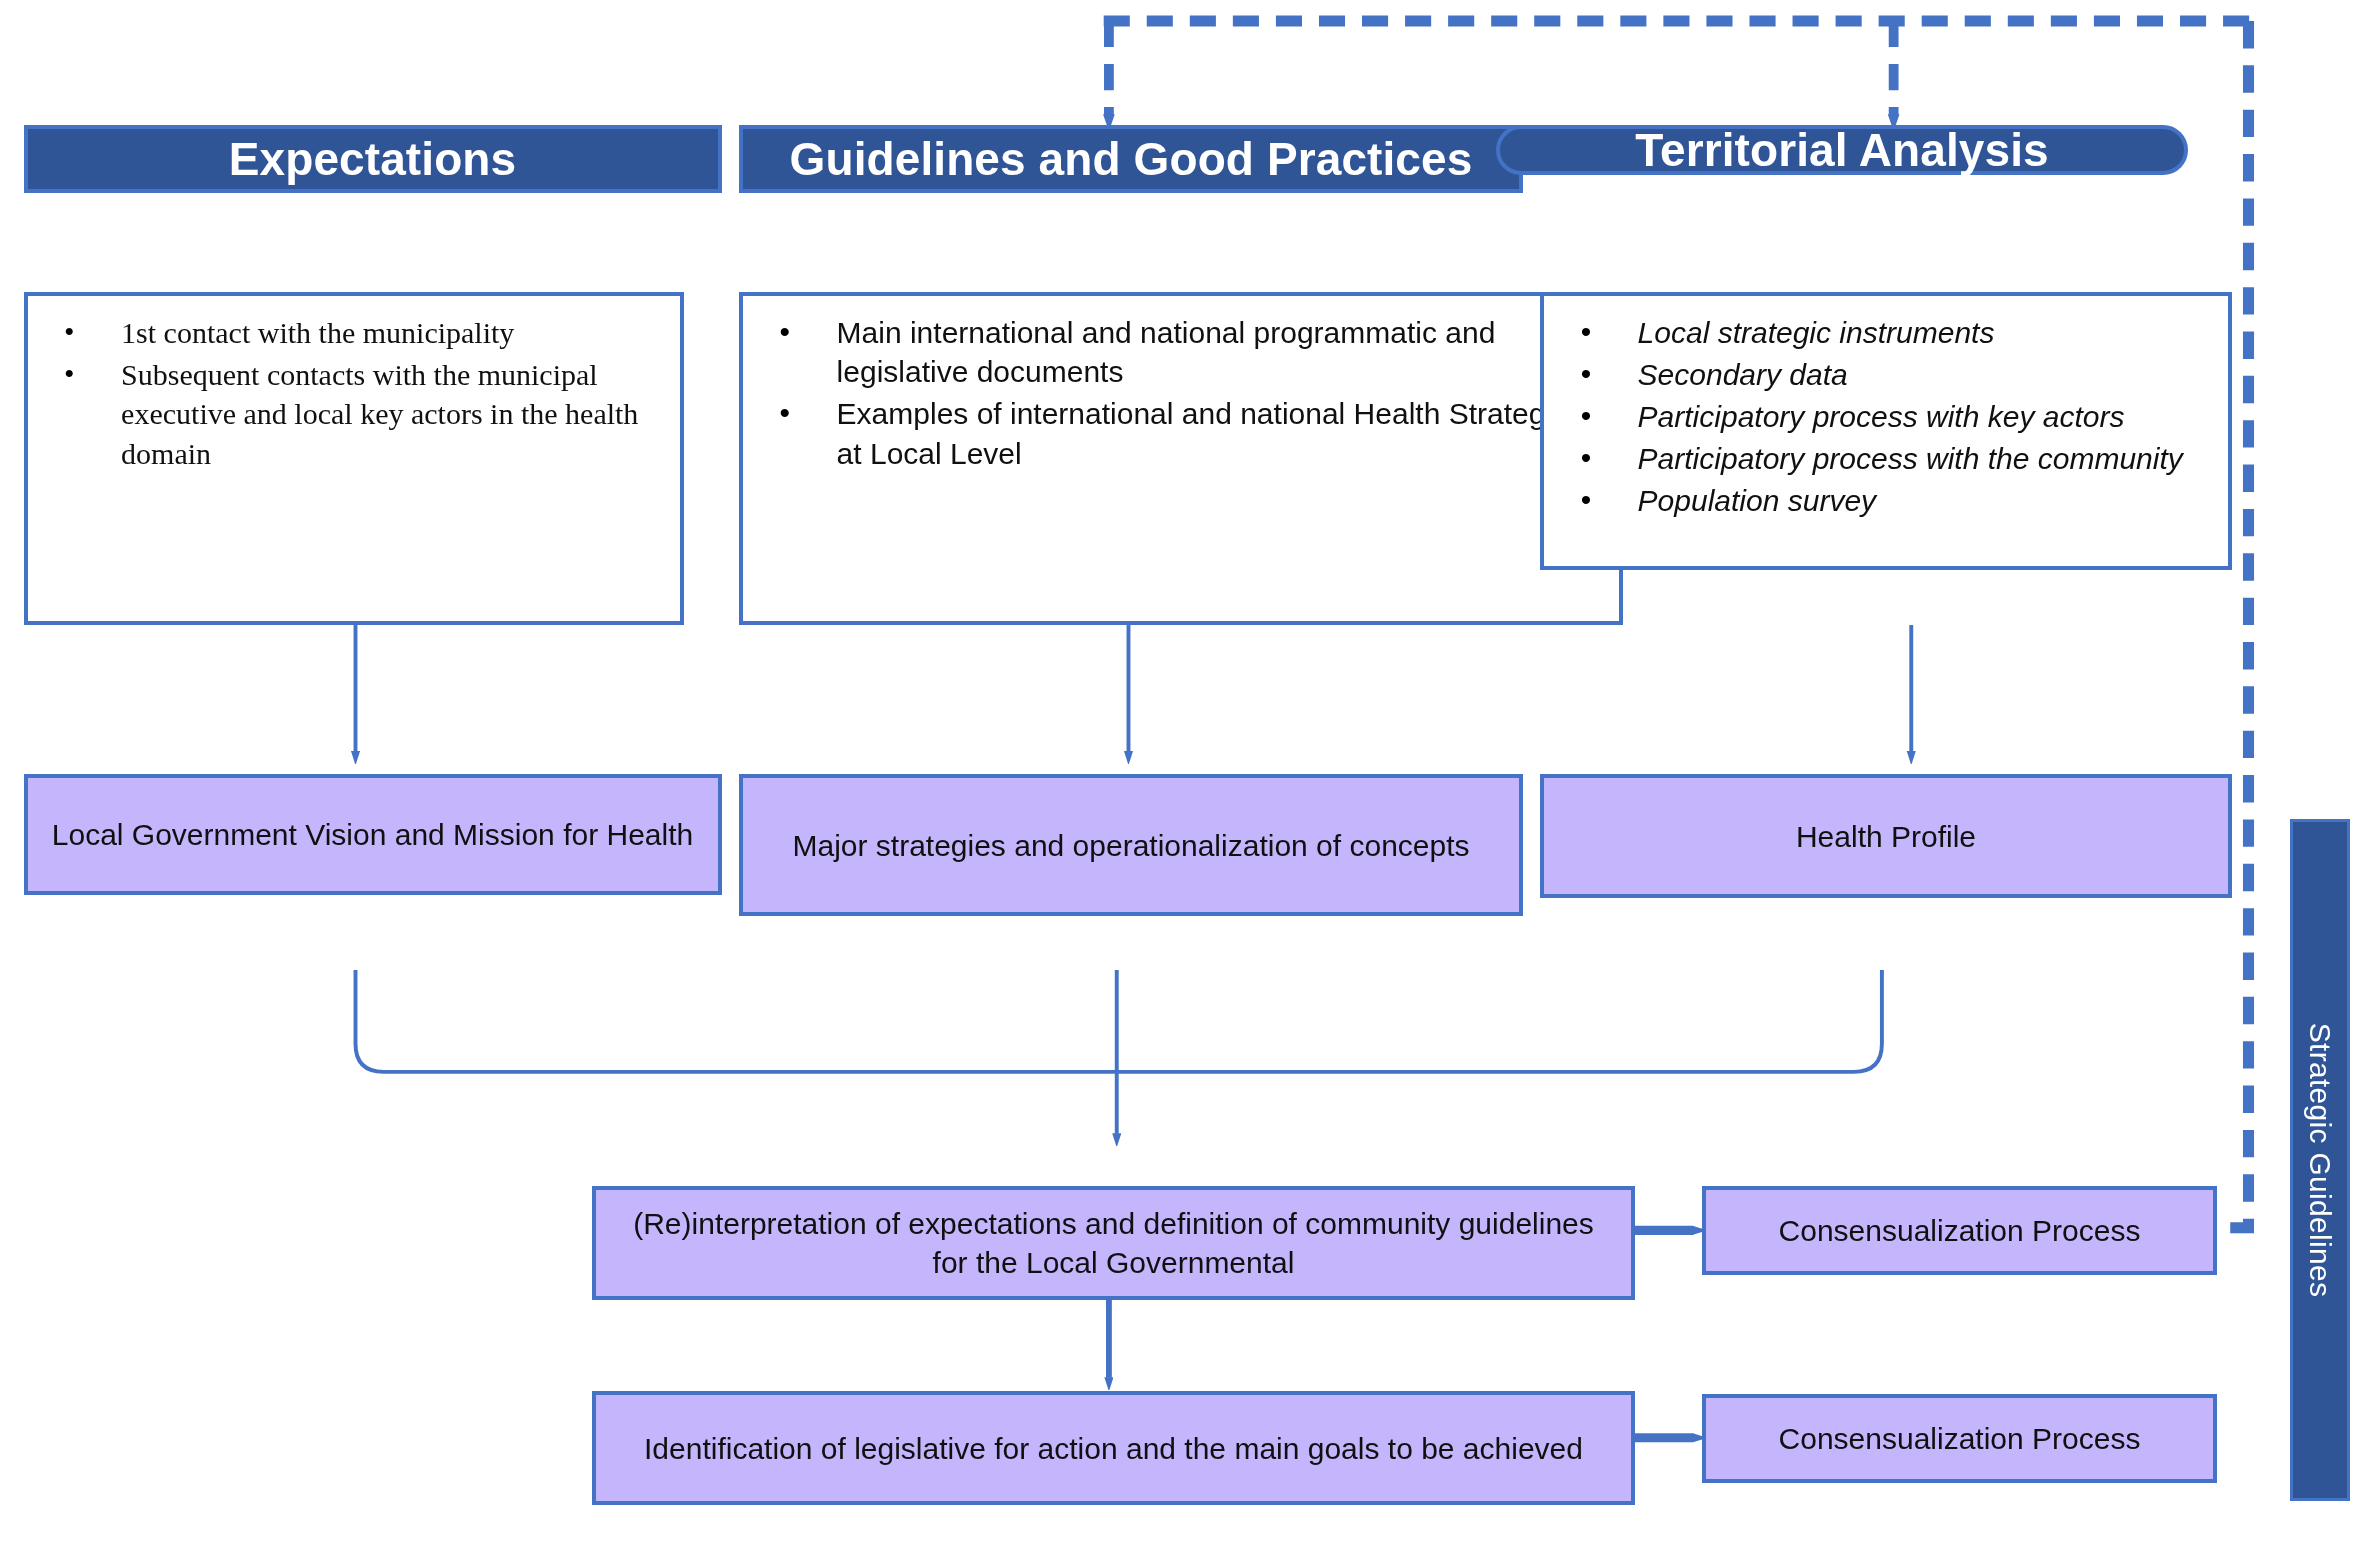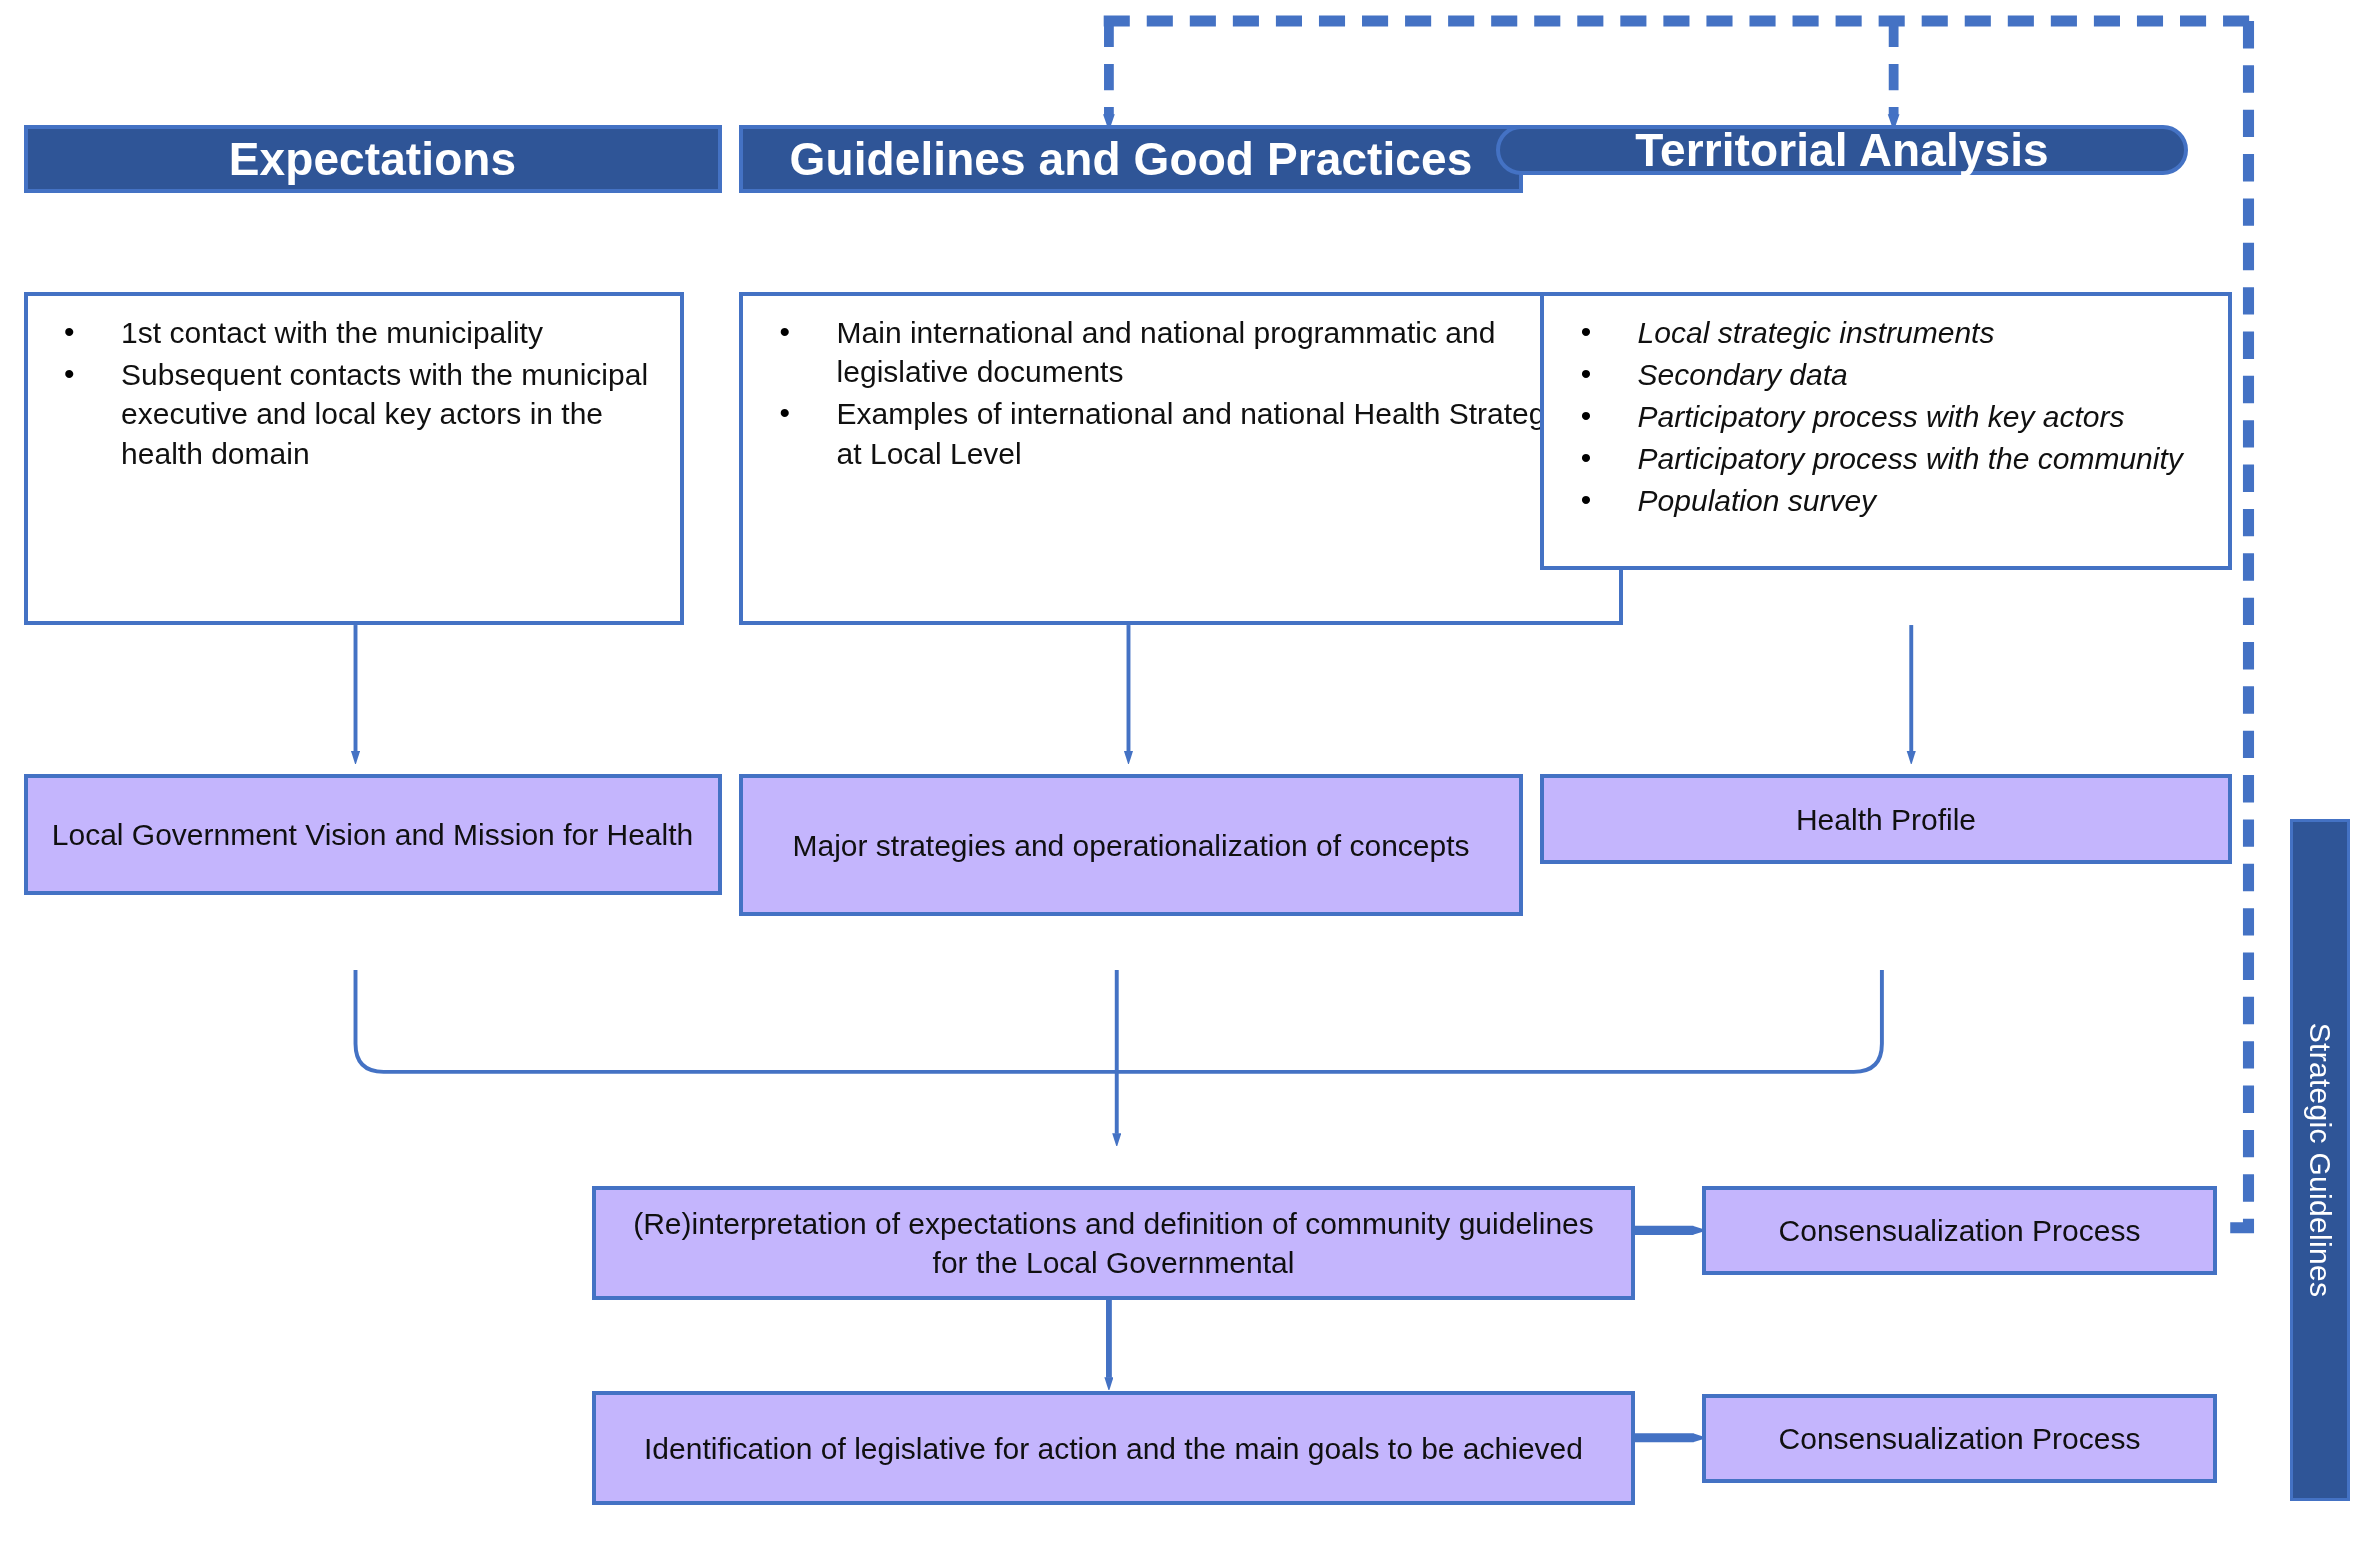--- a/index.html
+++ b/index.html
@@ -149,21 +149,21 @@
     <g>
       <line x1="2506" y1="1886" x2="2596" y2="1886" stroke="#4472C4" stroke-width="14" marker-end="url(#arrowThin)" marker-start="url(#arrowStartThin)"></line>
       <line x1="2506" y1="2204" x2="2596" y2="2204" stroke="#4472C4" stroke-width="14" marker-end="url(#arrowThin)" marker-start="url(#arrowStartThin)"></line>
     </g>
   </svg>
 
   <div class="node header-bar" style="left:23.5px; top:125px; width:698px; height:68px;">
     <span>Expectations</span>
   </div>
 
-  <div class="node list-box" style="left:23.5px; top:292px; width:660px; height:333px;">
+  <div class="node list-box" style="left:23.5px; top:292px; width:660px; height:333px;font-family:Liberation Serif, serif;">
     <ul class="bullets">
       <li>1st contact with the municipality</li>
       <li>Subsequent contacts with the municipal executive and local key actors in the health domain</li>
     </ul>
   </div>
 
   <div class="node plain-box" style="left:23.5px; top:774px; width:698px; height:121px;">
     <span class="inner">Local Government Vision and Mission for Health</span>
   </div>
 
@@ -189,21 +189,21 @@
   <div class="node list-box" style="left:1540px; top:292px; width:692px; height:278px;font-style:italic;">
     <ul class="bullets">
       <li>Local strategic instruments</li>
       <li>Secondary data</li>
       <li>Participatory process with key actors</li>
       <li>Participatory process with the community</li>
       <li>Population survey</li>
     </ul>
   </div>
 
-  <div class="node plain-box" style="left:1540px; top:774px; width:692px; height:90px;">
+  <div class="node plain-box" style="left:1540px; top:774px; width:692px; height:124px;">
     <span class="inner">Health Profile</span>
   </div>
 
   <div class="node plain-box" style="left:592px; top:1186px; width:1043px; height:114px;">
     <span class="inner">(Re)interpretation of expectations and definition of community guidelines for the Local Governmental</span>
   </div>
 
   <div class="node plain-box" style="left:1702px; top:1186px; width:515px; height:89px;">
     <span class="inner">Consensualization Process</span>
   </div>

